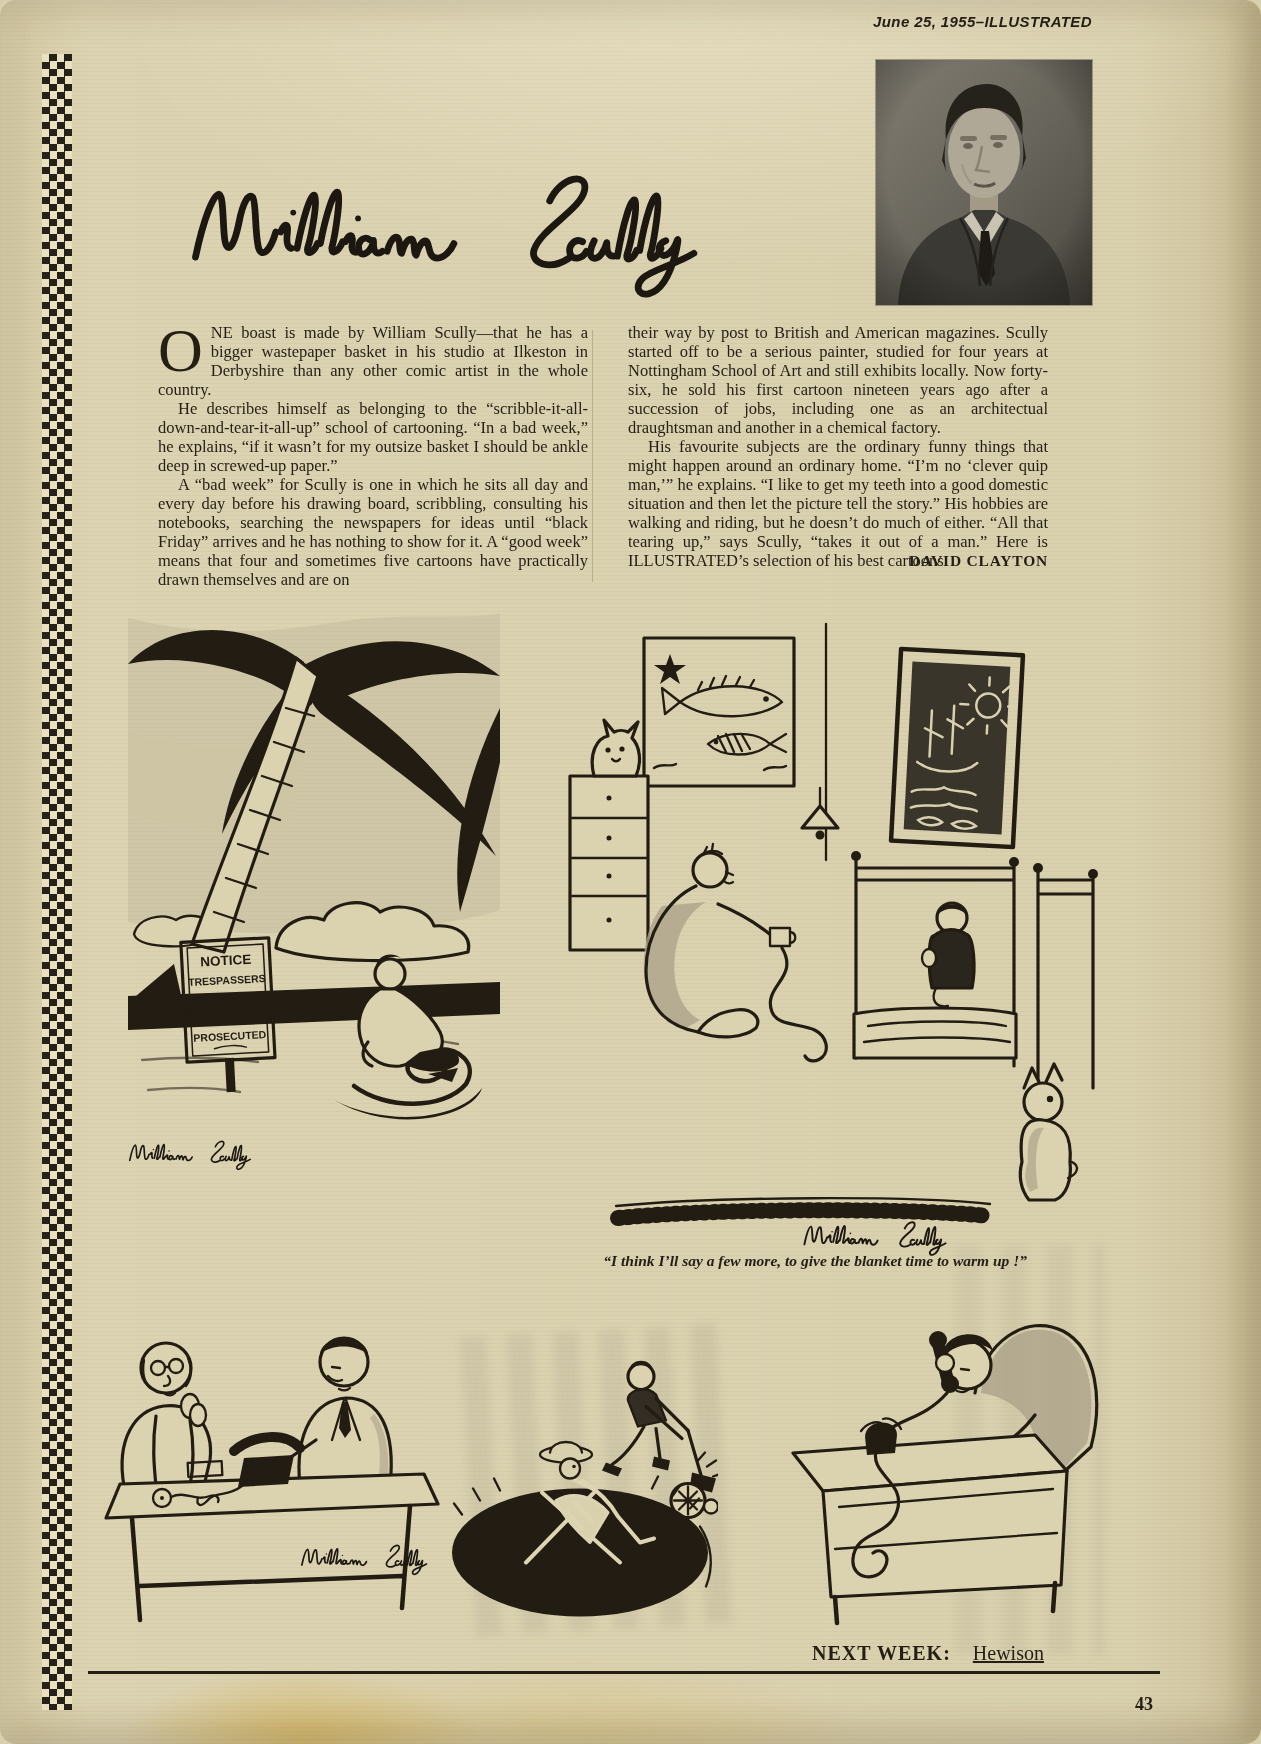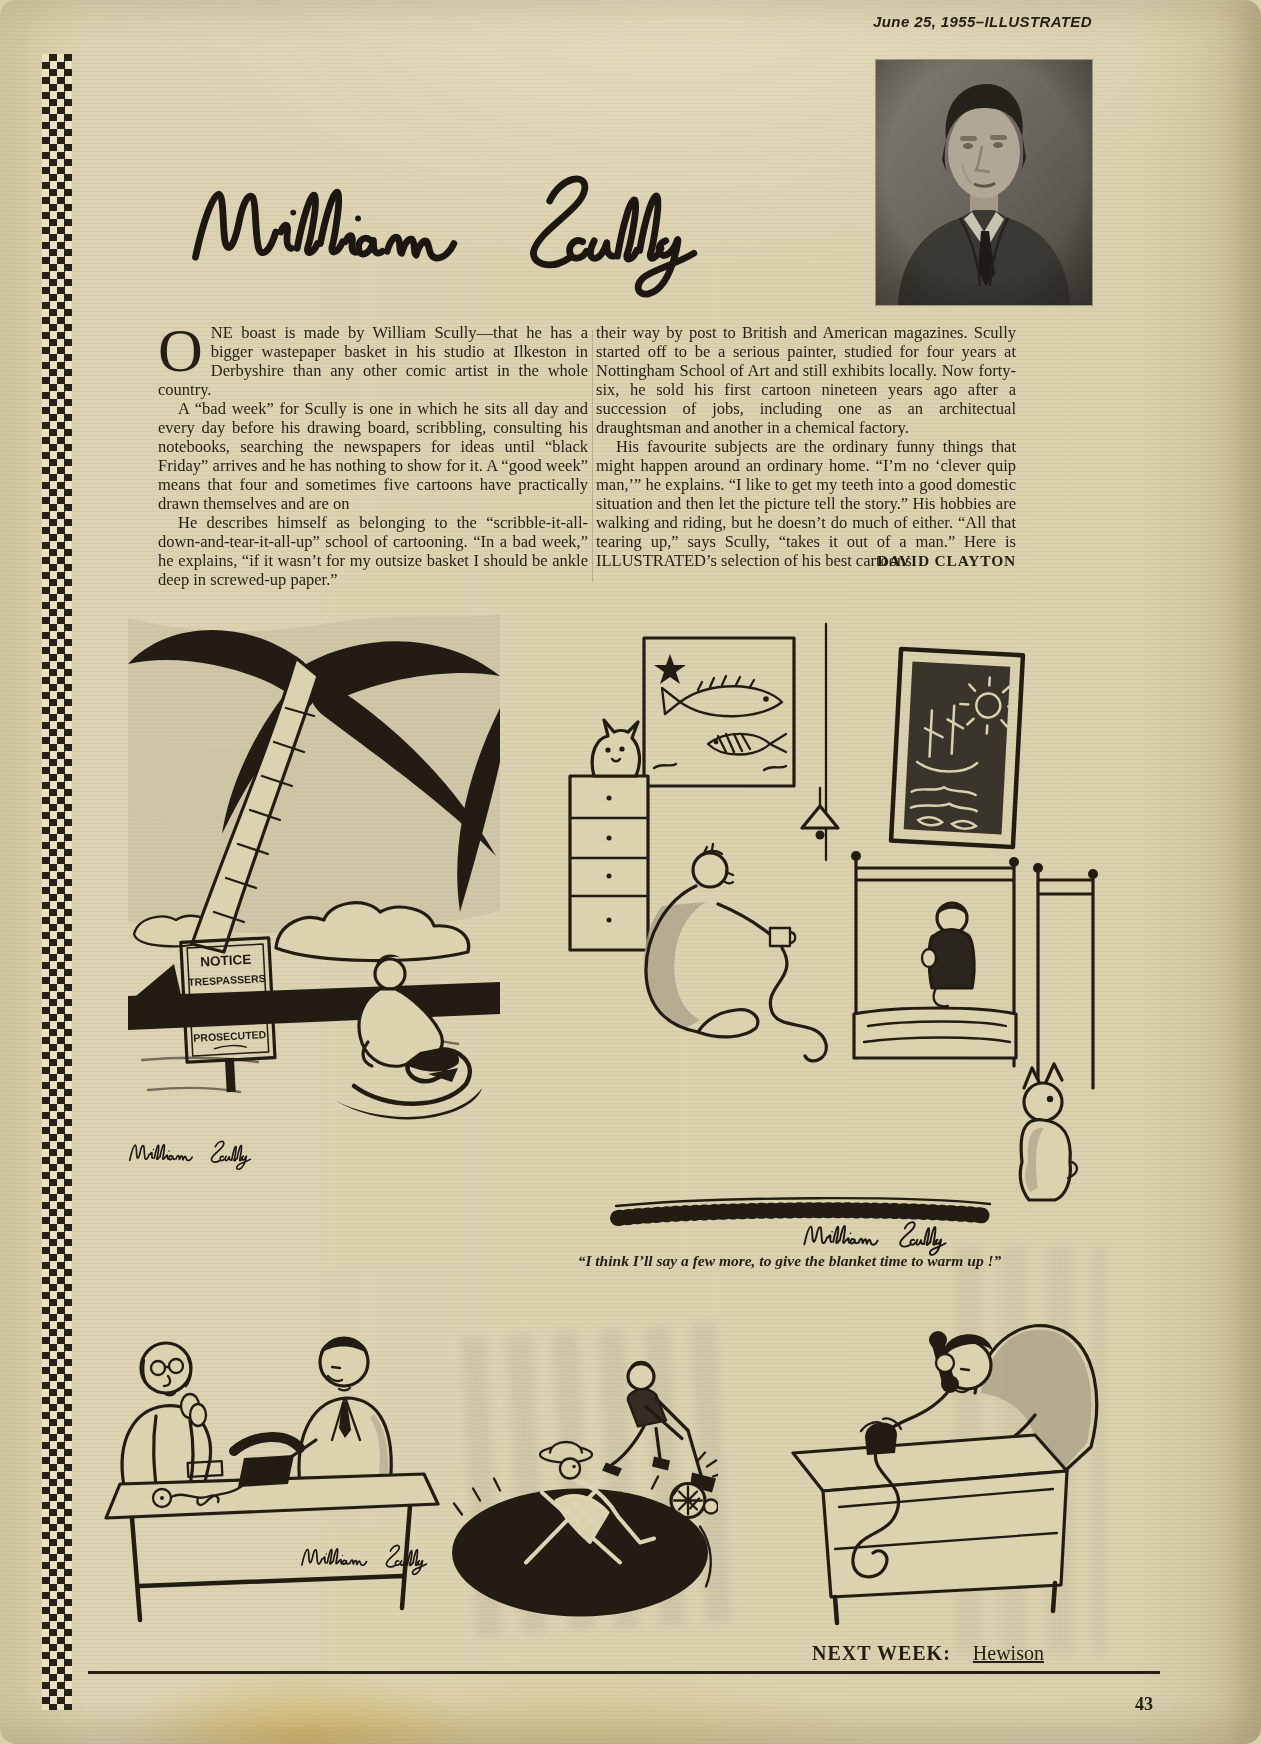--- a/index.html
+++ b/index.html
@@ -25,36 +25,36 @@
   .issue-line{position:absolute;top:13px;right:169px;font-family:"Liberation Sans",sans-serif;font-style:italic;font-weight:bold;font-size:15px;letter-spacing:.4px;}
   .series-title{position:absolute;left:163px;top:76px;margin:0;font-size:38px;font-style:italic;font-weight:bold;letter-spacing:.5px;}
   .big-sig{position:absolute;left:180px;top:156px;width:600px;height:150px;}
   .big-sig svg{display:block;width:100%;height:100%;}
   .portrait{position:absolute;left:876px;top:60px;width:216px;height:245px;box-shadow:0 0 0 1px rgba(40,35,25,.35);}
   .portrait svg{display:block;width:100%;height:100%;}
   .col{position:absolute;top:323px;text-align:justify;font-size:16.5px;line-height:19px;}
   .col p{margin:0;}
   .col p + p{text-indent:20px;}
   .col-left{left:158px;width:430px;}
-  .col-right{left:596px;width:420px;}
+  .col-right{left:628px;width:420px;}
   .dropcap{float:left;font-size:62px;line-height:49px;padding:3px 8px 0 0;}
   .byline{text-align:right;font-weight:bold;font-size:15.5px;letter-spacing:.8px;margin-top:-19px;}
   .col-rule{position:absolute;left:592px;top:330px;width:1px;height:252px;background:rgba(70,55,30,.22);}
   .cartoon{position:absolute;}
   .cartoon svg{display:block;width:100%;height:100%;}
   .ink{stroke:#231c12;fill:none;stroke-linecap:round;stroke-linejoin:round;}
   .s2{stroke-width:2.3;}.s3{stroke-width:3.2;}.s4{stroke-width:4.5;}
   .fill-ink{fill:#231c12;stroke:none;}
   .fill-paper{fill:#dbd2b0;}
   .fill-wash{fill:#aba289;}
   .sig{position:absolute;}
   .sig svg{display:block;width:100%;height:100%;}
   .vh{position:absolute;width:1px;height:1px;margin:-1px;overflow:hidden;clip-path:inset(50%);white-space:nowrap;}
   .caption{position:absolute;font-style:italic;font-weight:bold;font-size:15.5px;}
-  .caption-bedtime{left:552px;top:1252px;width:475px;text-align:center;}
+  .caption-bedtime{left:552px;top:1252px;width:475px;text-align:right;}
   .caption-sheep{left:98px;top:1620px;width:320px;line-height:21px;}
   .caption-sheep .l2{display:block;padding-left:14px;}
   .next-week{position:absolute;left:788px;top:1642px;width:280px;text-align:center;font-size:20px;}
   .next-week .label{font-weight:bold;letter-spacing:1px;}
   .next-week .name{margin-left:22px;text-decoration:underline;}
   .bottom-rule{position:absolute;left:88px;top:1671px;width:1072px;height:3px;background:#241e14;}
   .page-number{position:absolute;right:108px;top:1694px;font-size:18px;font-weight:bold;}
   .ghost{position:absolute;filter:blur(4px);opacity:.07;background:repeating-linear-gradient(90deg,#3c4a3c 0 26px,transparent 26px 46px);}
   .ghost1{left:468px;top:1330px;width:260px;height:300px;transform:rotate(-3deg);}
   .ghost2{left:955px;top:1245px;width:150px;height:410px;opacity:.05;}
@@ -131,22 +131,22 @@
       <path d="M22,245 C24,196 52,168 84,158 L98,150 L118,150 L132,158 C166,168 192,196 194,245 Z" fill="#3b3933"></path>
       <path d="M96,152 L108,172 L120,152 L128,159 L110,190 L88,159 Z" fill="#c9c3b1"></path>
       <path d="M105,171 L113,171 L119,214 L110,226 L102,212 Z" fill="#1e1b16"></path>
       <path d="M84,158 C94,176 102,196 104,226 M132,158 C122,178 116,198 114,226" stroke="#24221d" stroke-width="2.5" fill="none"></path>
       <rect width="216" height="245" fill="url(#pvin)"></rect>
     </svg>
   </div>
 
   <div class="col col-left">
     <p class="lede"><span class="dropcap">O</span><span>NE boast is made by William Scully—that he has a bigger wastepaper basket in his studio at Ilkeston in Derbyshire than any other comic artist in the whole country.</span></p>
+    <p>He describes himself as belonging to the “scribble-it-all-down-and-tear-it-all-up” school of cartooning. “In a bad week,” he explains, “if it wasn’t for my outsize basket I should be ankle deep in screwed-up paper.”</p>
     <p>A “bad week” for Scully is one in which he sits all day and every day before his drawing board, scribbling, consulting his notebooks, searching the newspapers for ideas until “black Friday” arrives and he has nothing to show for it. A “good week” means that four and sometimes five cartoons have practically drawn themselves and are on</p>
-    <p>He describes himself as belonging to the “scribble-it-all-down-and-tear-it-all-up” school of cartooning. “In a bad week,” he explains, “if it wasn’t for my outsize basket I should be ankle deep in screwed-up paper.”</p>
   </div>
 
   <div class="col-rule"></div>
 
   <div class="col col-right">
     <p>their way by post to British and American magazines. Scully started off to be a serious painter, studied for four years at Nottingham School of Art and still exhibits locally. Now forty-six, he sold his first cartoon nineteen years ago after a succession of jobs, including one as an architectual draughtsman and another in a chemical factory.</p>
     <p>His favourite subjects are the ordinary funny things that might happen around an ordinary home. “I’m no ‘clever quip man,’” he explains. “I like to get my teeth into a good domestic situation and then let the picture tell the story.” His hobbies are walking and riding, but he doesn’t do much of either. “All that tearing up,” says Scully, “takes it out of a man.” Here is ILLUSTRATED’s selection of his best cartoons.</p>
     <div class="byline">DAVID CLAYTON</div>
   </div>
 

